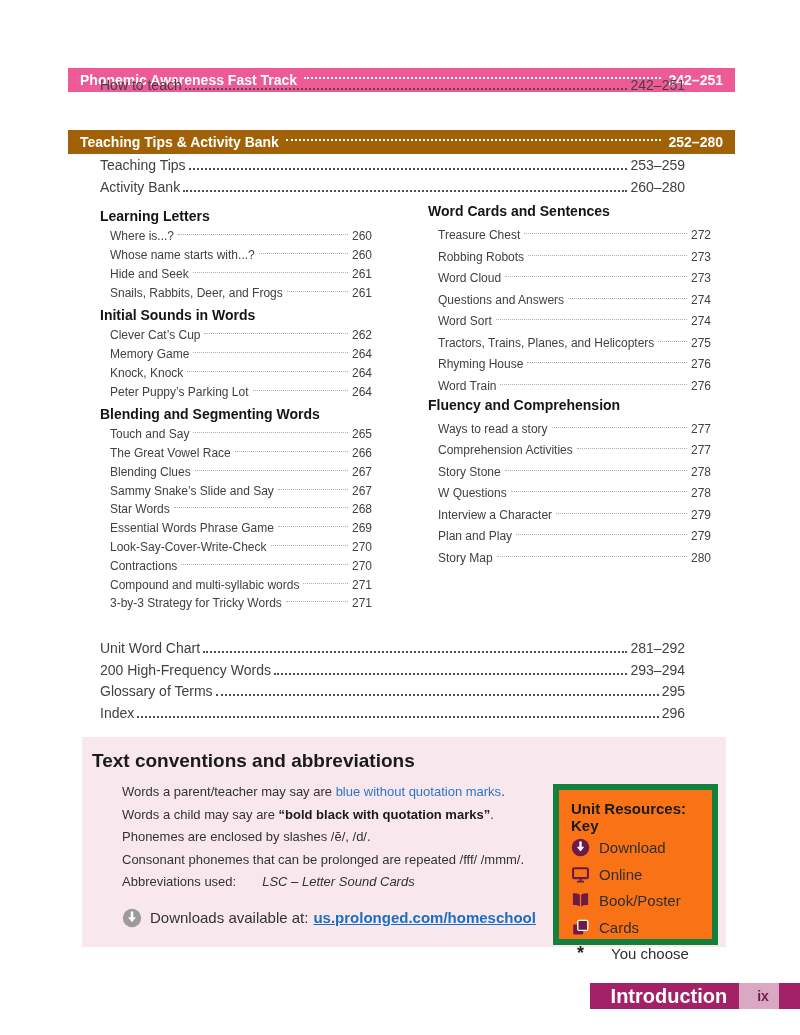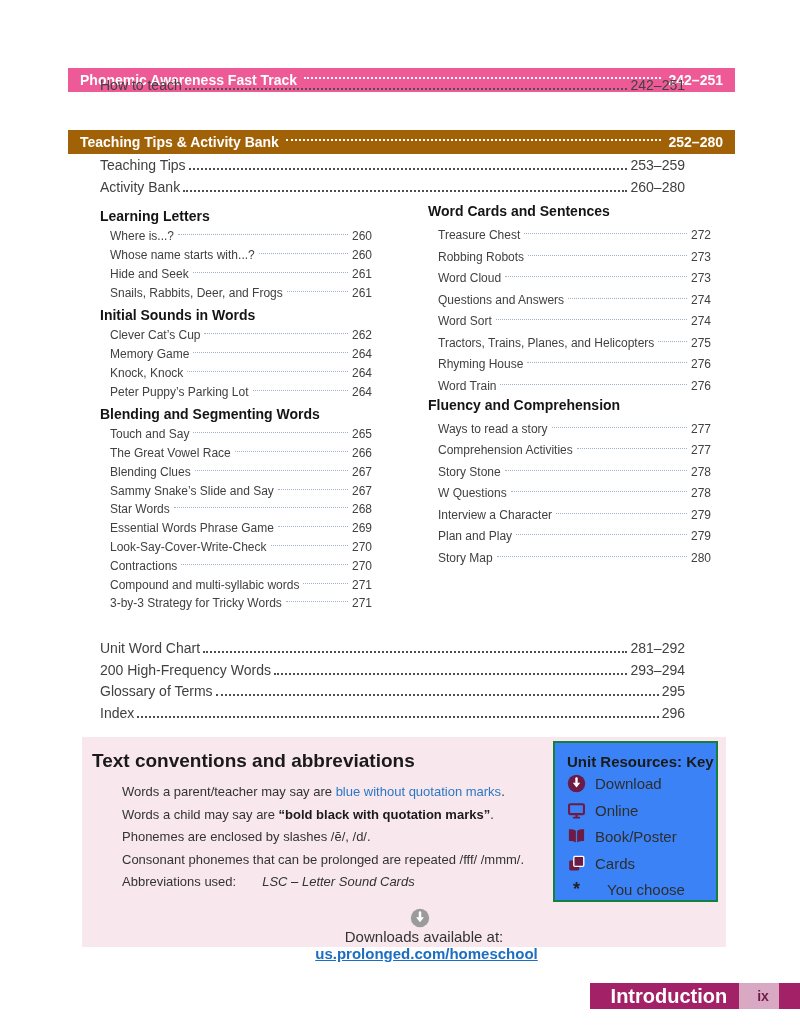--- a/index.html
+++ b/index.html
@@ -31,27 +31,27 @@
   .item .leader{flex:1;border-bottom:1px dotted #9fb0cc;margin:0 4px 3px 4px;min-width:6px;}
   
   .conv{position:absolute;left:82px;top:737px;width:644px;height:210px;background:#f8e8ee;}
   .conv-title{font-size:19px;font-weight:bold;color:#1a1a1a;padding:13px 0 0 10px;}
   .conv-lines{margin:9px 0 0 40px;font-size:13px;color:#333;}
   .conv-line{height:22.5px;line-height:22.5px;white-space:nowrap;}
   .seg.blue{color:#2b77c5;}
   .seg.boldq{font-weight:bold;color:#1a1a1a;}
   .seg.italic{font-style:italic;}
   .seg.tab{margin-left:26px;}
-  .downloads{margin:14px 0 0 40px;display:flex;align-items:center;font-size:15px;color:#333;flex-direction:column;}
+  .downloads{margin:14px 0 0 40px;display:flex;align-items:center;font-size:15px;color:#333;}
   .dl-icon{width:20px;height:20px;margin-right:8px;flex:none;}
   .dl-icon svg{width:20px;height:20px;display:block;}
   .dl-link{color:#1b6ec2;font-weight:bold;text-decoration:underline;margin-left:5px;}
   
-  .keybox{position:absolute;left:553px;top:741px;width:165px;height:161px;background:#3b82f6;
-          border:2px solid #15803d;box-sizing:border-box;padding:10px 0 0 12px;}
+  .keybox{position:absolute;left:553px;top:784px;width:165px;height:161px;background:#f97316;
+          border:6px solid #15803d;box-sizing:border-box;padding:10px 0 0 12px;}
   .key-title{font-size:15px;font-weight:bold;color:#1a1a1a;}
   .key-item{display:flex;align-items:center;height:25.5px;margin-top:1px;font-size:15px;color:#2e2e2e;}
   .kicon{width:19px;height:19px;margin-right:9px;flex:none;display:flex;align-items:center;justify-content:center;}
   .kicon svg{width:19px;height:19px;display:block;}
   .kicon .ast{font-size:18px;font-weight:bold;color:#222;line-height:19px;}
   .key-item.choose .klabel{margin-left:12px;}
   
   .footer{position:absolute;left:590px;top:983px;width:210px;height:26px;display:flex;}
   .footer .section{width:155px;background:#a32167;color:#fff;font-size:20px;font-weight:bold;
                    display:flex;align-items:center;justify-content:flex-end;padding-right:12px;box-sizing:border-box;}

